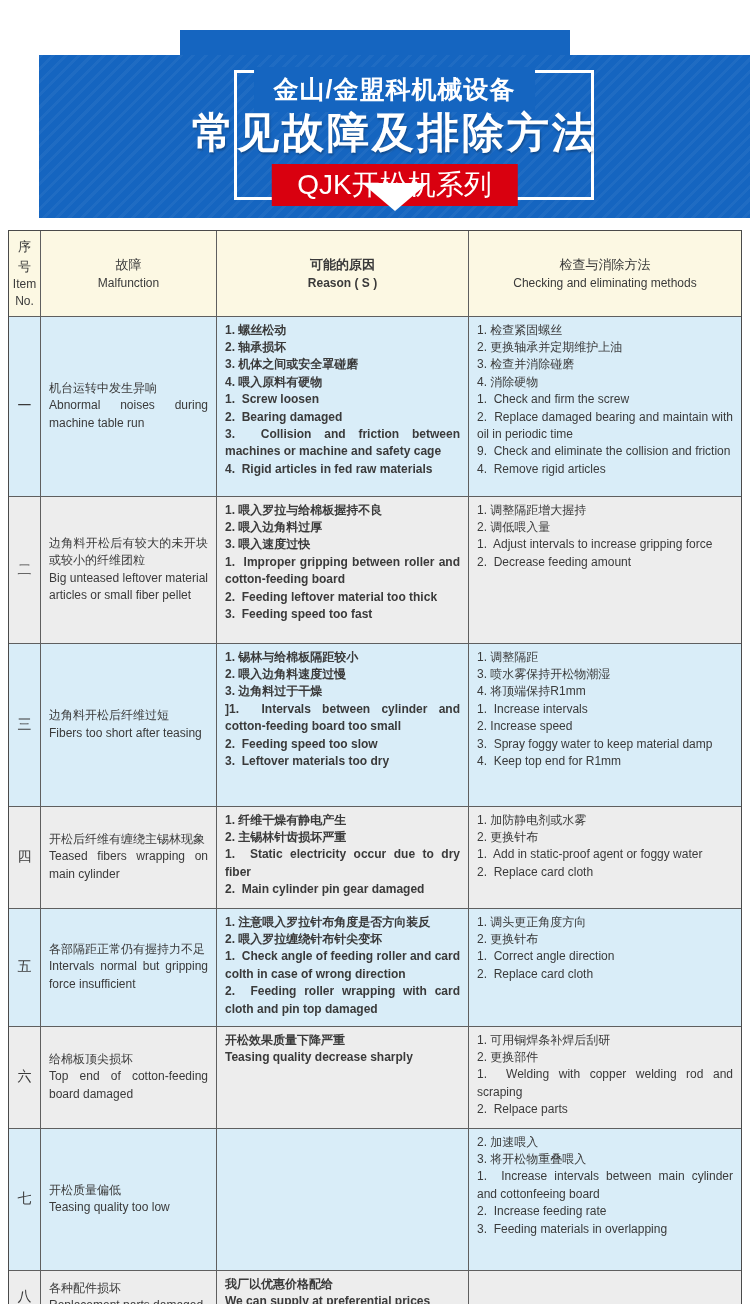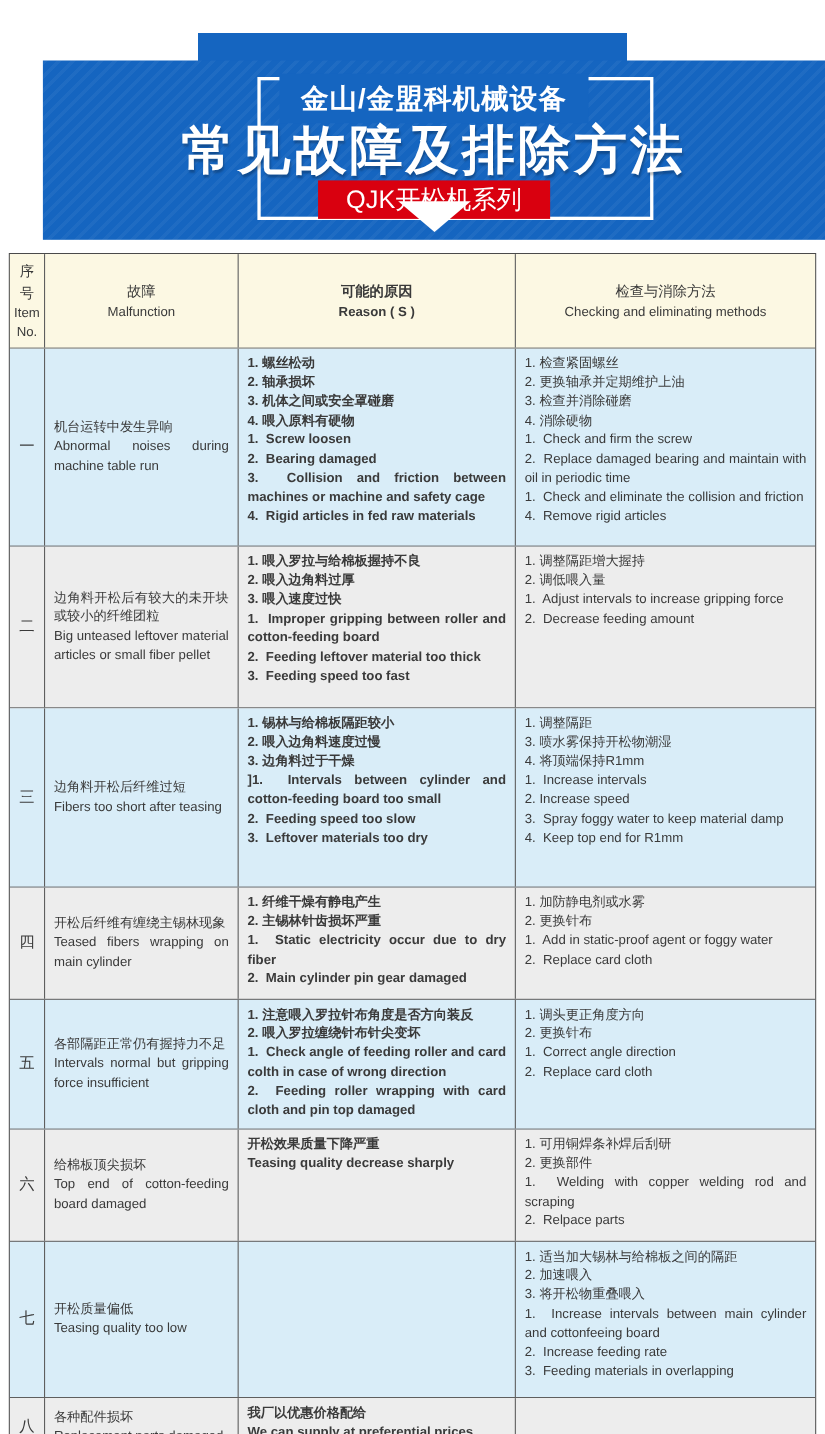--- a/index.html
+++ b/index.html
@@ -8,24 +8,24 @@
 
   
   .banner-wrap { position:relative; height:188px; margin-top:30px; }
   .banner-tab { position:absolute; left:180px; top:0; width:390px; height:26px; background:#1565c0; }
   .banner { position:absolute; left:0; top:25px; right:0; bottom:0; background:#1565c0;
             background-image:repeating-linear-gradient(135deg, rgba(255,255,255,0.045) 0 3px, rgba(255,255,255,0) 3px 9px);margin-left:39px; }
   .frame { position:absolute; left:195px; top:15px; width:360px; height:130px; border:3px solid #ffffff; }
   .brand { position:absolute; top:12px; left:50%; transform:translateX(-50%); background:#1565c0;
            color:#fff; font-size:25px; font-weight:bold; padding:6px 20px; white-space:nowrap; letter-spacing:1px; }
   .big-title { position:absolute; top:50px; left:0; width:100%; text-align:center; color:#fff;
-               font-size:48px; font-weight:bold; letter-spacing:3px; white-space:nowrap;
+               font-size:42px; font-weight:bold; letter-spacing:3px; white-space:nowrap;
                text-shadow:1px 2px 2px rgba(0,0,0,0.25); }
   .badge { position:absolute; top:109px; left:50%; transform:translateX(-50%); background:#d9000f;
-           color:#fff; font-size:23px; padding:2px 26px; white-space:nowrap; }
+           color:#fff; font-size:28px; padding:2px 26px; white-space:nowrap; }
   .triangle { position:absolute; bottom:7px; left:50%; transform:translateX(-50%); width:0; height:0;
               border-left:33px solid transparent; border-right:33px solid transparent; border-top:28px solid #ffffff; }
 
   
   .ftable { margin:12px 8px 0 8px; border:1px solid #4a4a4a; }
   .trow { display:flex; border-bottom:1px solid #5f5f5f; }
   .trow:last-child { border-bottom:none; }
   .cell { border-right:1px solid #5f5f5f; padding:5px 8px; display:flex; flex-direction:column; }
   .cell:last-child { border-right:none; }
   .c1 { width:32px; align-items:center; justify-content:center; text-align:center; padding:5px 2px; }
@@ -103,21 +103,21 @@
           <div class="line">3.  Collision and friction between machines or machine and safety cage</div>
           <div class="line">4.  Rigid articles in fed raw materials</div>
         </div>
     <div class="cell c4 chk">
           <div class="line">1. 检查紧固螺丝</div>
           <div class="line">2. 更换轴承并定期维护上油</div>
           <div class="line">3. 检查并消除碰磨</div>
           <div class="line">4. 消除硬物</div>
           <div class="line">1.  Check and firm the screw</div>
           <div class="line">2.  Replace damaged bearing and maintain with oil in periodic time</div>
-          <div class="line">1.  Check and eliminate the collision and friction</div>
+          <div class="line">9.  Check and eliminate the collision and friction</div>
           <div class="line">4.  Remove rigid articles</div>
         </div>
   </div>
       <div class="trow">
     <div class="cell c1 no-cell">二</div>
     <div class="cell c2 mal">
           <div class="line">边角料开松后有较大的未开块或较小的纤维团粒</div>
           <div class="line">Big unteased leftover material articles or small fiber pellet</div>
         </div>
     <div class="cell c3 rsn">
@@ -215,21 +215,20 @@
         </div>
   </div>
       <div class="trow">
     <div class="cell c1 no-cell">七</div>
     <div class="cell c2 mal">
           <div class="line">开松质量偏低</div>
           <div class="line">Teasing quality too low</div>
         </div>
     <div class="cell c3 rsn"></div>
     <div class="cell c4 chk">
-          <div class="line">1. 适当加大锡林与给棉板之间的隔距</div>
           <div class="line">2. 加速喂入</div>
           <div class="line">3. 将开松物重叠喂入</div>
           <div class="line">1.  Increase intervals between main cylinder and cottonfeeing board</div>
           <div class="line">2.  Increase feeding rate</div>
           <div class="line">3.  Feeding materials in overlapping</div>
         </div>
   </div>
       <div class="trow">
     <div class="cell c1 no-cell">八</div>
     <div class="cell c2 mal">

